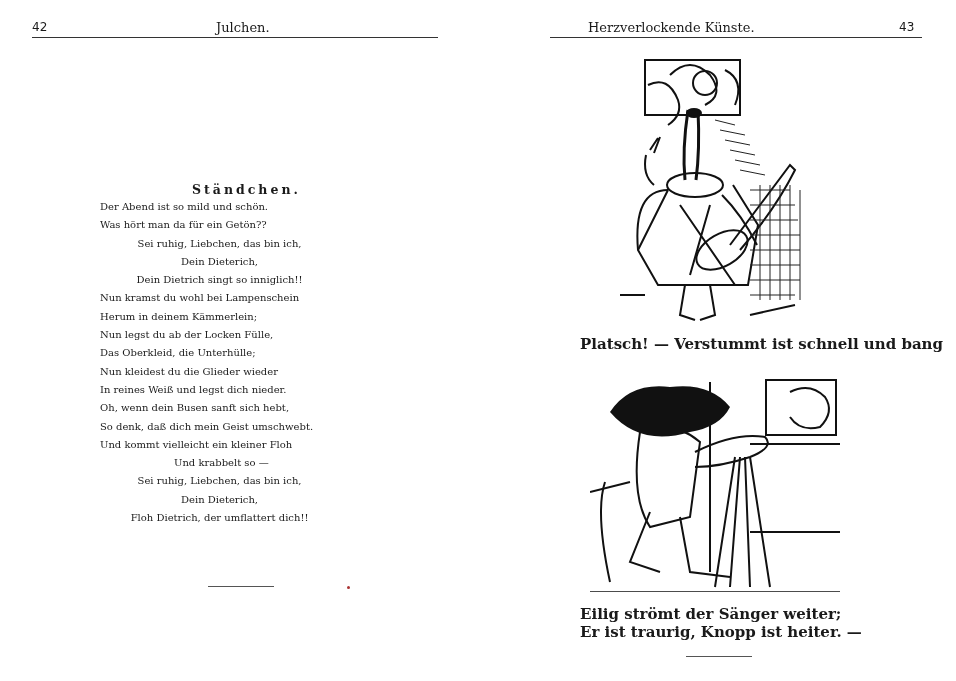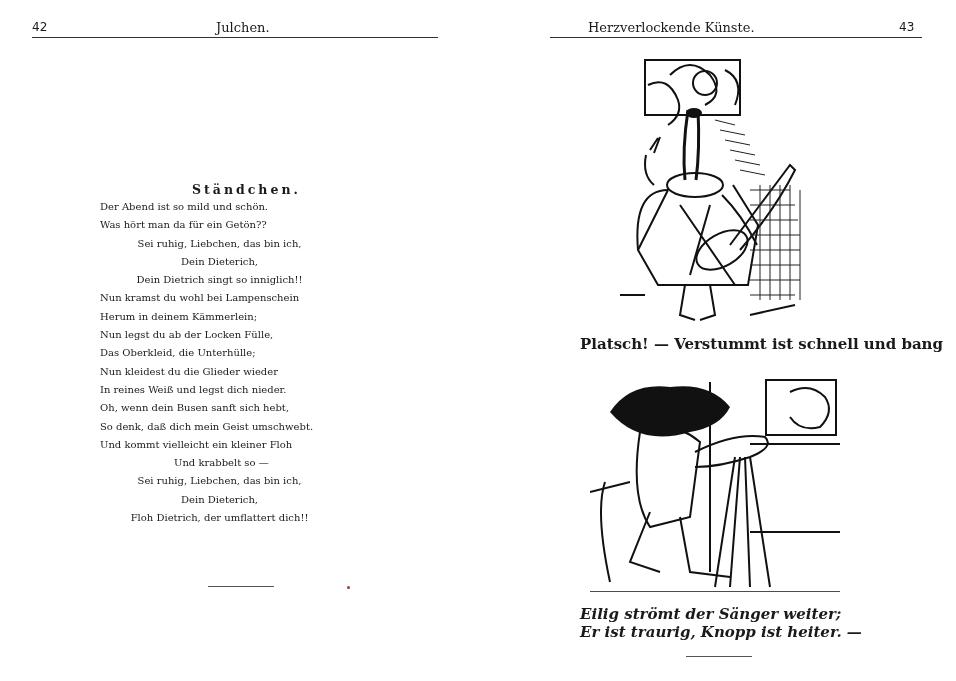--- a/index.html
+++ b/index.html
@@ -117,18 +117,18 @@
     <path d="M145 85 l-20 130 M150 85 l-10 130 M155 85 l5 130 M160 85 l20 130"></path>
     <path d="M60 140 l-20 50 l30 10 M90 145 l10 55 l40 5"></path>
     <path d="M15 110 q-10 30 5 100"></path>
     <path d="M0 220 l250 0" stroke-width="1.5"></path>
   </g>
   <g fill="#111">
     <path d="M20 40 q20 -30 60 -25 q40 -5 60 20 q-10 20 -40 25 q-50 15 -80 -20z"></path>
   </g>
 </svg>
 
-<div class="caption" style="top:605px;font-style:italic;">
+<div class="caption" style="top:605px;">
   <span class="line">Eilig strömt der Sänger weiter;</span>
   <span class="line">Er ist traurig, Knopp ist heiter. —</span>
 </div>
 
 <div class="end-rule" style="left:686px; top:656px; width:66px;"></div>
 
 </body></html>

